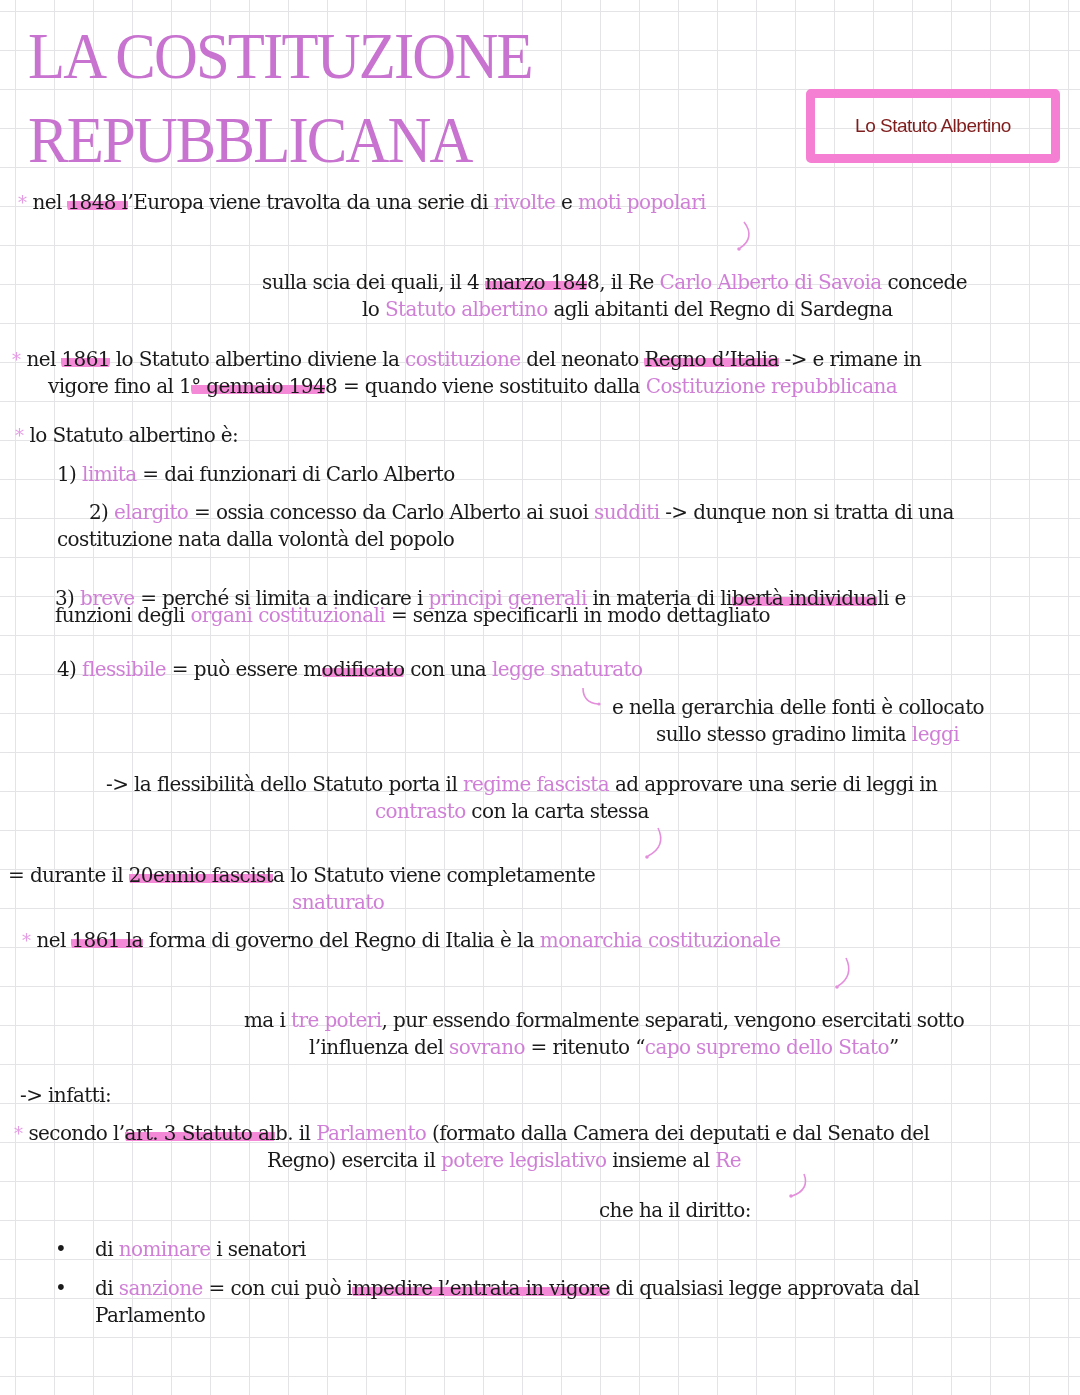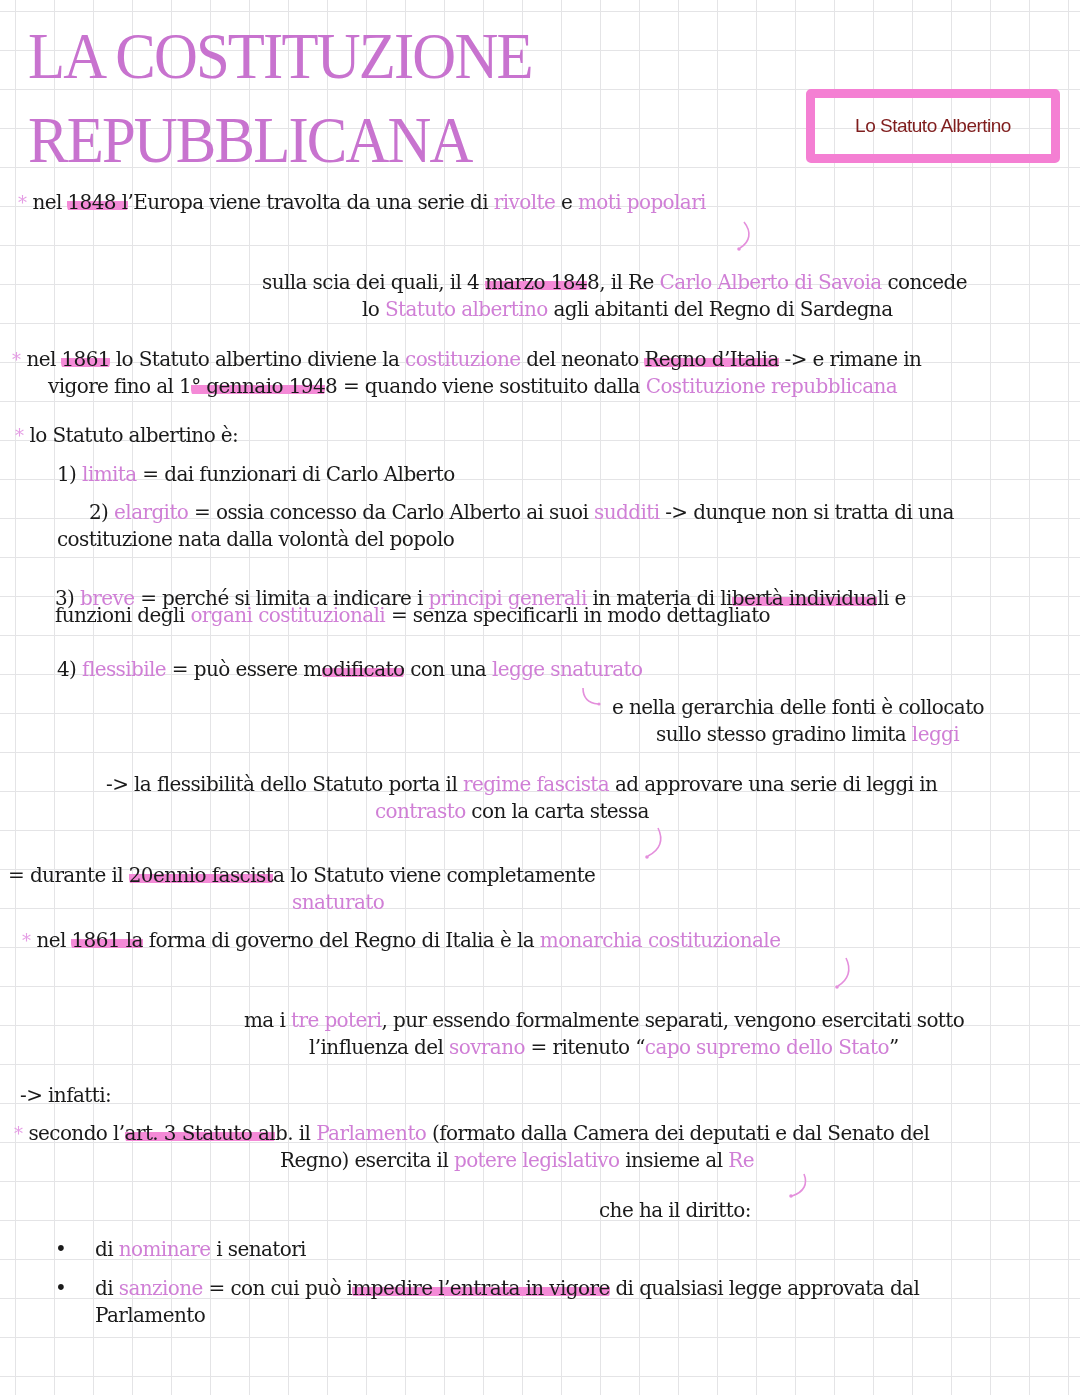--- a/index.html
+++ b/index.html
@@ -153,21 +153,21 @@
   <span>ma i </span><span class="pk">tre poteri</span><span>, pur essendo formalmente separati, vengono esercitati sotto</span>
 </div>
 <div class="line" style="left:309px; top:1034px;">
   <span>l’influenza del </span><span class="pk">sovrano</span><span> = ritenuto “</span><span class="pk">capo supremo dello Stato</span><span>”</span>
 </div>
 
 <div class="line" style="left:20px; top:1082px;">-&gt; infatti:</div>
 <div class="line" style="left:14px; top:1120px;">
   <span class="star">*</span><span>secondo l’</span><span class="hl">art. 3 Statuto al</span><span>b. il </span><span class="pk">Parlamento</span><span> (formato dalla Camera dei deputati e dal Senato del</span>
 </div>
-<div class="line" style="left:280px; top:1147px;">
+<div class="line" style="left:267px; top:1147px;">
   <span>Regno) esercita il </span><span class="pk">potere legislativo</span><span> insieme al </span><span class="pk">Re</span>
 </div>
 <svg class="arrow" width="30" height="40" style="left:786px; top:1172px;">
   <path d="M18 2 C 22 12, 18 20, 6 24" stroke="#e48fdc" stroke-width="1.6" fill="none"></path>
   <circle cx="5" cy="24" r="1.8" fill="#e48fdc"></circle>
 </svg>
 <div class="line" style="left:599px; top:1197px;">che ha il diritto:</div>
 
 <div class="line" style="left:55px; top:1236px;">
   <span class="bullet" style="display:inline-block; width:40px;">•</span><span>di </span><span class="pk">nominare</span><span> i senatori</span>

